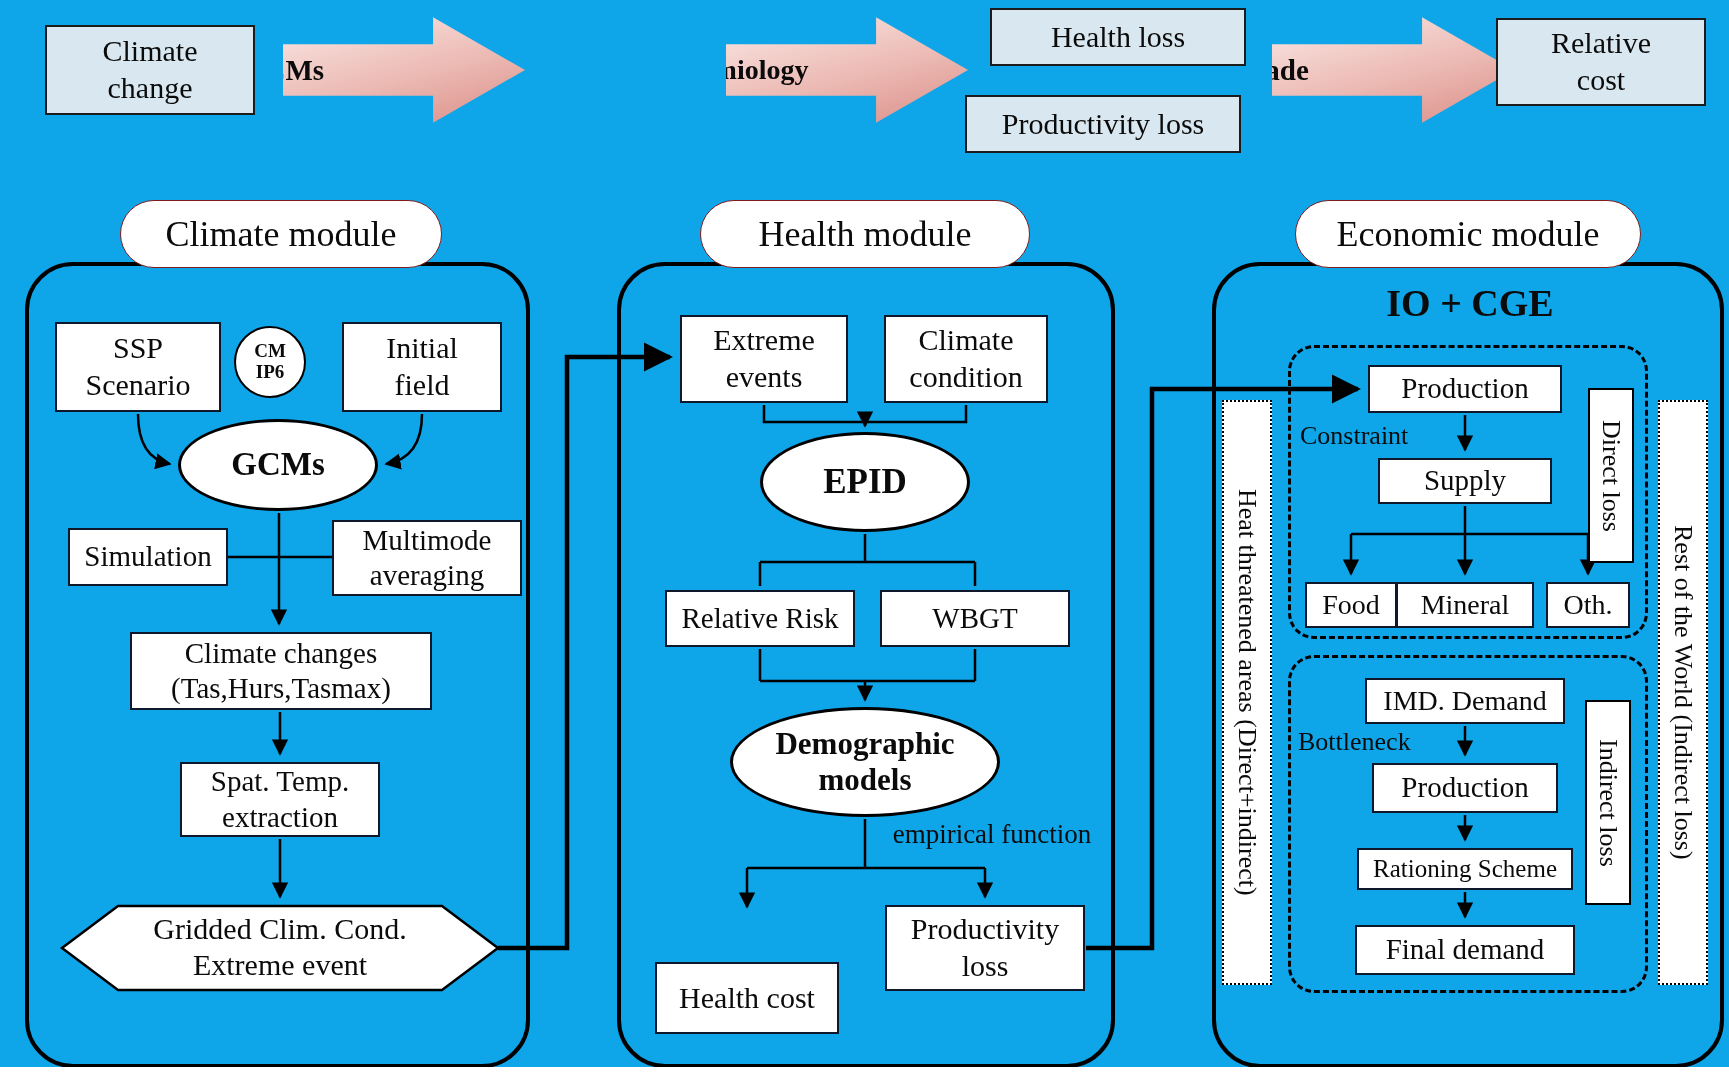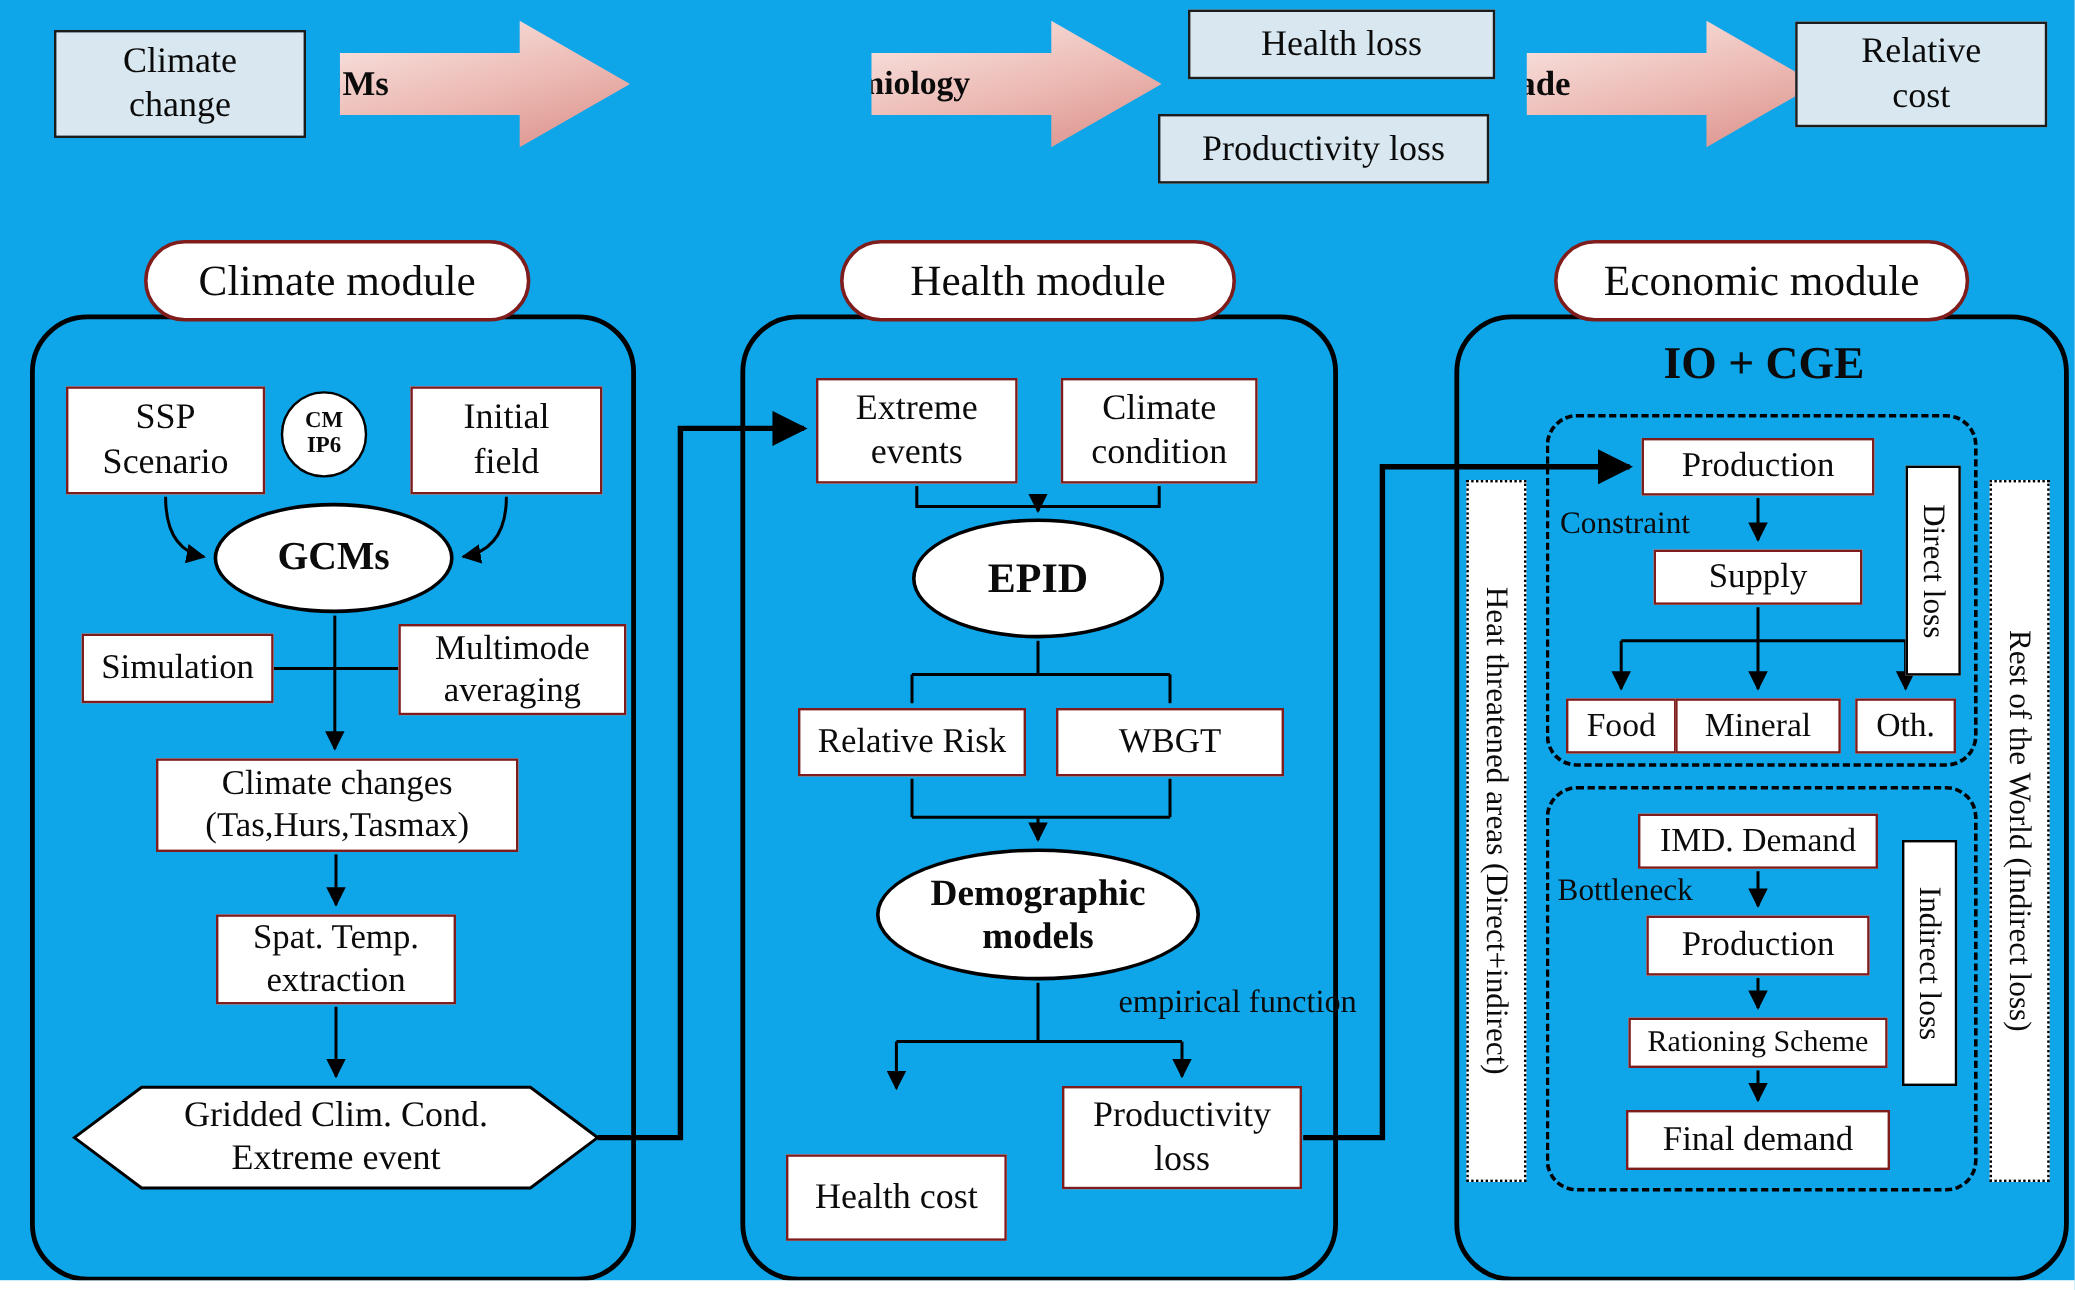--- a/index.html
+++ b/index.html
@@ -2,25 +2,25 @@
 <html><head>
 <meta charset="utf-8">
 <style>
   html,body{margin:0;padding:0;background:#ffffff;}
   #canvas{position:relative;width:1729px;height:1067px;background:#0ea5e9;
     font-family:"Liberation Serif","DejaVu Serif",serif;color:#0b0b0b;overflow:hidden;}
   .abs{position:absolute;box-sizing:border-box;}
   .flex{display:flex;align-items:center;justify-content:center;text-align:center;}
   .b{font-weight:bold;}
   .bluebox{background:#d9e8f0;border:2px solid #1c1c1c;white-space:pre-line;line-height:1.22;}
-  .wbox{background:#fff;border:2px solid #7f1d1d;white-space:pre-line;line-height:1.22;}
+  .wbox{background:#fff;border:2px solid #0f172a;white-space:pre-line;line-height:1.22;}
   .ellipse{background:#fff;border:3px solid #000;border-radius:50%;white-space:pre-line;line-height:1.15;}
   .circle{background:#fff;border:2px solid #000;border-radius:50%;white-space:pre-line;line-height:1.1;font-weight:bold;}
   .module{border:4px solid #000;border-radius:48px;background:transparent;}
-  .tab{background:#fff;border:3px solid #7f1d1d;border-radius:34px;z-index:6;}
+  .tab{background:#fff;border:1px solid #7f1d1d;border-radius:34px;z-index:6;}
   .dashedbox{border:3px dashed #000;border-radius:26px;}
   .dottedbox{border:2px dotted #000;background:#fff;}
   .solidthin{border:2px solid #000;background:#fff;}
   .vtext{writing-mode:vertical-rl;text-orientation:mixed;}
   .flow-arrow{background:linear-gradient(165deg,#f9e6e3 5%,#ecb9b3 55%,#d98c85 100%);
     clip-path:polygon(0 27%,62% 27%,62% 3%,100% 50%,62% 97%,62% 73%,0 73%);
     display:flex;align-items:center;justify-content:center;padding-right:14%;}
   .flow-arrow span{font-weight:bold;}
   .txt{white-space:pre-line;line-height:1.2;}
   svg.connector-layer{position:absolute;left:0;top:0;z-index:1;}
@@ -147,21 +147,21 @@
 
   <div class="abs flex ellipse b z2" style="left:760px;top:432px;width:210px;height:100px;font-size:35px">EPID</div>
 
   <div class="abs flex wbox z2" style="left:665px;top:590px;width:190px;height:57px;font-size:29px">Relative Risk</div>
 
   <div class="abs flex wbox z2" style="left:880px;top:590px;width:190px;height:57px;font-size:29px">WBGT</div>
 
   <div class="abs flex ellipse b z2" style="left:730px;top:707px;width:270px;height:110px;font-size:31px">Demographic
 models</div>
 
-  <div class="abs txt z2" style="left:932px;top:818px;width:240px;height:34px;font-size:27px;text-align:left">empirical function</div>
+  <div class="abs txt z2" style="left:872px;top:818px;width:240px;height:34px;font-size:27px;text-align:center">empirical function</div>
 
   <div class="abs flex wbox z2" style="left:655px;top:962px;width:184px;height:72px;font-size:30px">Health cost</div>
 
   <div class="abs flex wbox z2" style="left:885px;top:905px;width:200px;height:86px;font-size:30px">Productivity
 loss</div>
 
   <div class="abs module" style="left:1212px;top:262px;width:512px;height:806px"></div>
   <div class="abs flex tab" style="left:1295px;top:200px;width:346px;height:68px;font-size:36px">Economic module</div>
 
   <div class="abs flex b z2" style="left:1290px;top:278px;width:360px;height:50px;font-size:38px">IO + CGE</div>

